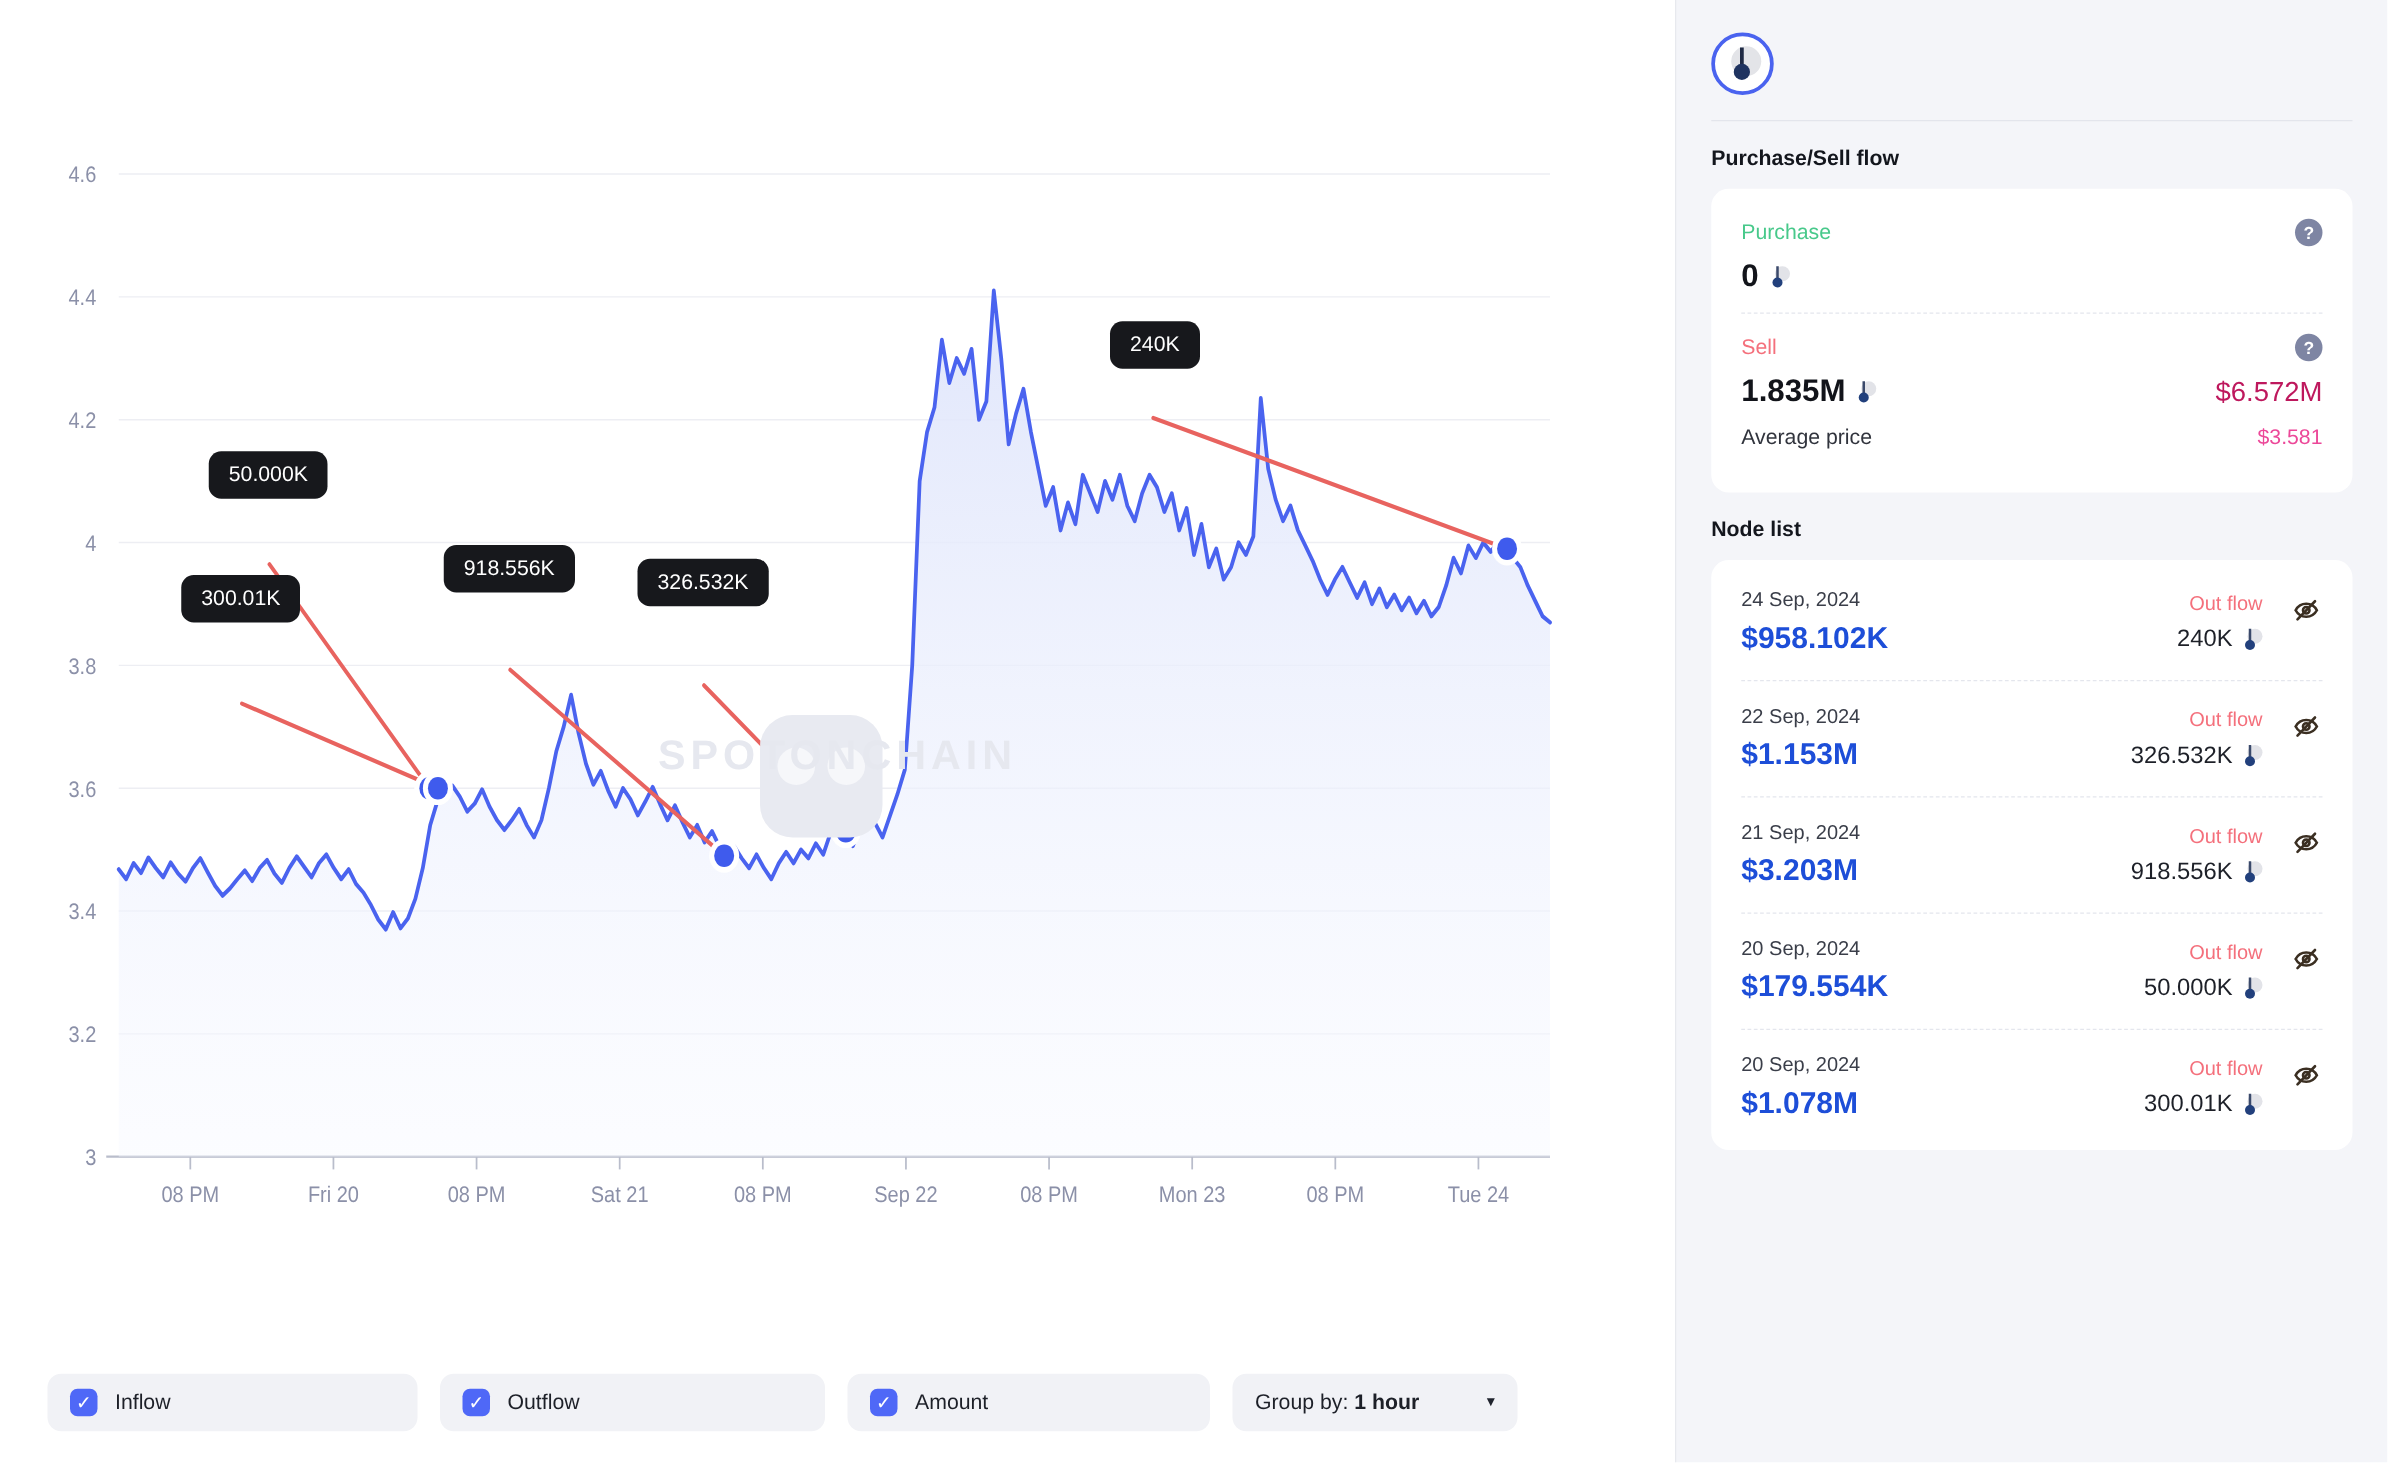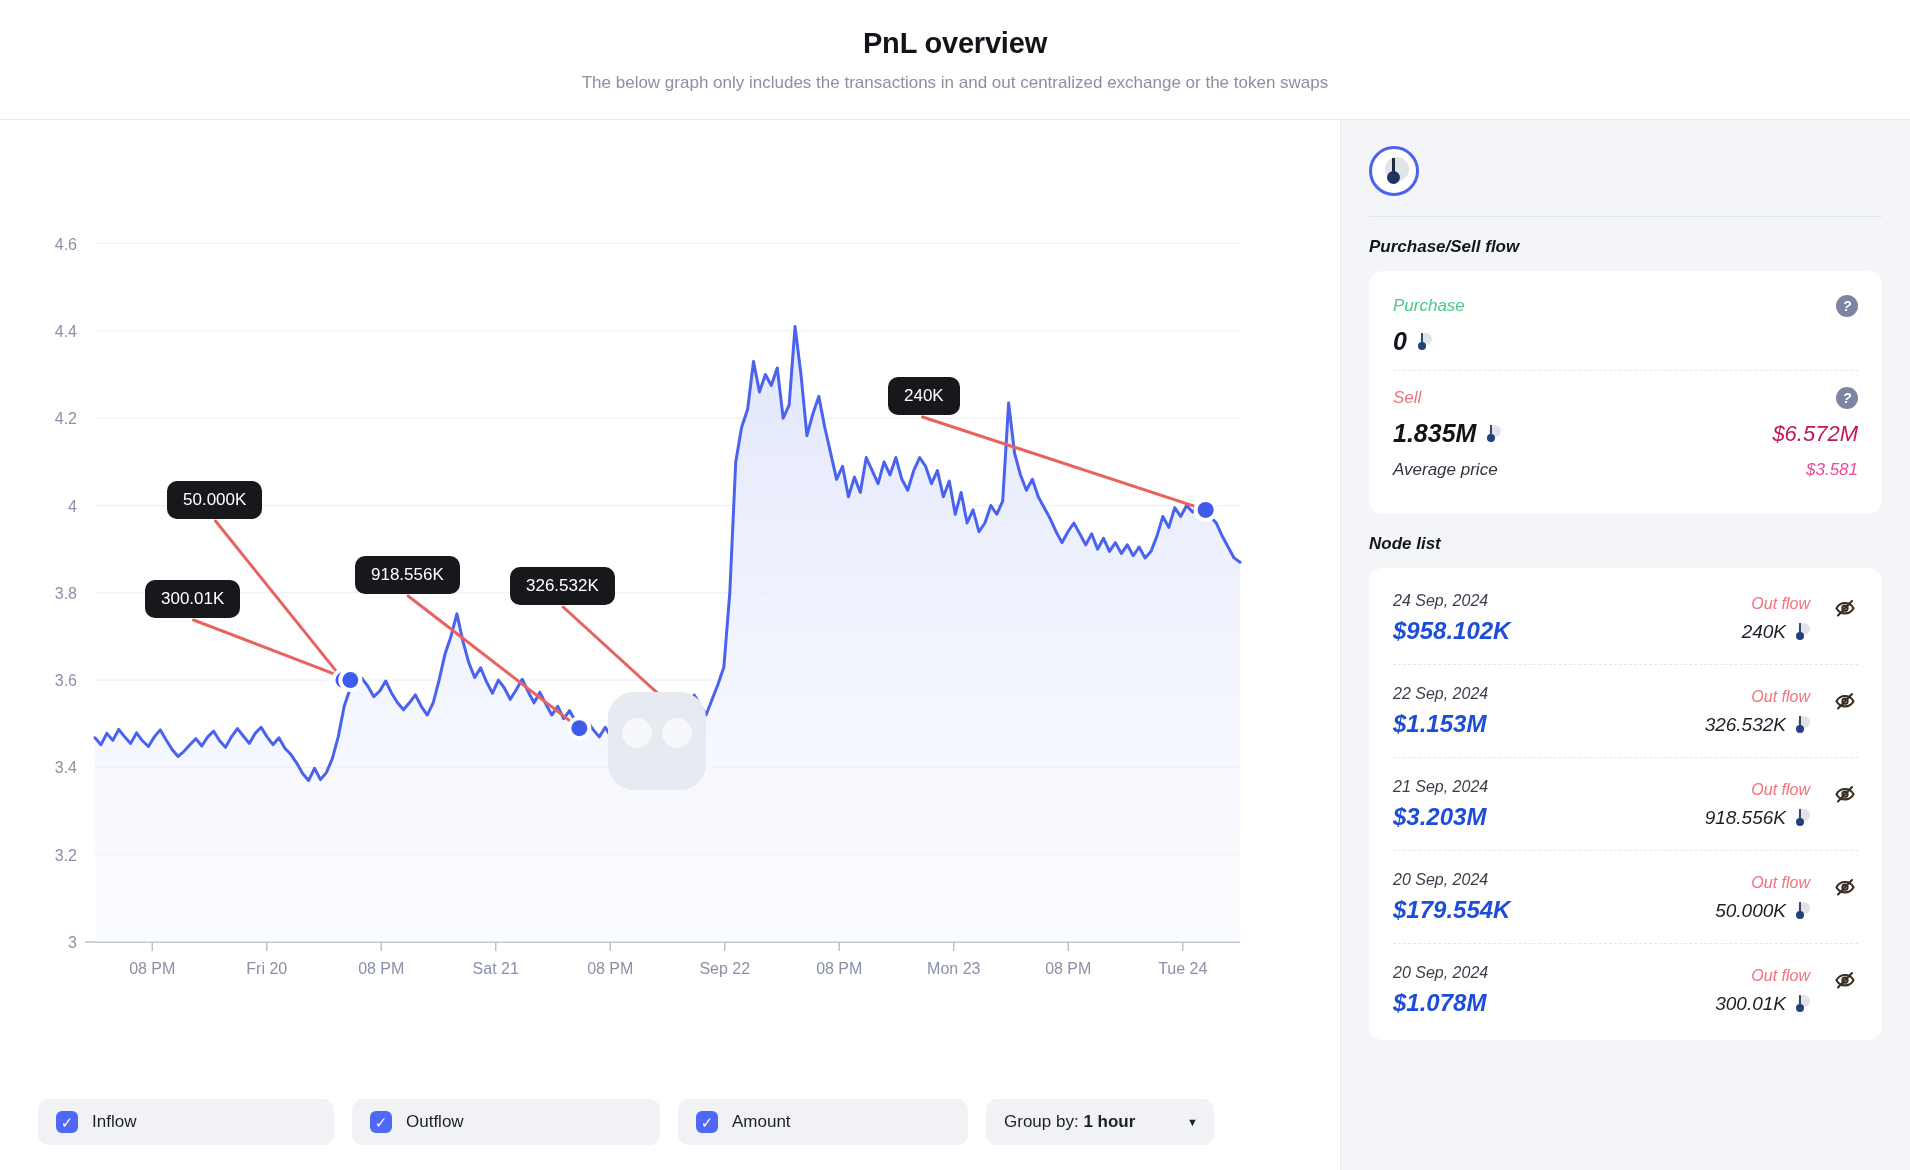--- a/index.html
+++ b/index.html
@@ -90,21 +90,20 @@
   .groupby-text b { font-weight: bold; }
   .caret { color: #20242e; font-size: 11px; }
 
   
   .side {
     flex: 1 1 auto; background: #f4f5f9;
     border-left: 1px solid #e7e9ee;
     padding: 26px 28px 0 28px;
     display: flex; flex-direction: column;
     overflow: hidden;
-    font-style: italic;
   }
   .token-logo {
     width: 50px; height: 50px; border-radius: 50%;
     border: 3px solid #4a63ef; background: #fff;
     position: relative; margin-bottom: 20px;
   }
   .token-logo .blob {
     position: absolute; left: 13px; top: 8px;
     width: 24px; height: 24px; border-radius: 50%; background: #e3e4e8;
   }
@@ -163,31 +162,28 @@
   .node-rcol { display: flex; flex-direction: column; align-items: flex-end; gap: 8px; }
   .node-flow { font-size: 16px; color: #f4707c; }
   .node-amt { font-size: 19px; color: #1d2028; display: flex; align-items: center; gap: 7px; }
   .eye-off { width: 26px; height: 26px; display: flex; align-items: center; justify-content: center; }
 </style>
 </head>
 <body>
 
 <div id="app">
 
-  <div class="header">
-    <div class="header-title">PnL overview</div>
-    <div class="header-sub">The below graph only includes the transactions in and out centralized exchange or the token swaps</div>
-  </div>
 
   <div class="body">
 
     <div class="chart-pane">
       <div class="chart-area">
 
         <div class="watermark-badge"></div>
+        <div class="watermark">SPOTONCHAIN</div>
 
         <svg class="chart-svg" id="chart-svg" viewBox="0 0 1340 954" preserveAspectRatio="none">
             <defs>
               <linearGradient id="ag" x1="0" y1="0" x2="0" y2="1">
                 <stop offset="0%" stop-color="#dfe5fb" stop-opacity="0.95"></stop>
                 <stop offset="100%" stop-color="#f7f9ff" stop-opacity="0.45"></stop>
               </linearGradient>
             </defs>
             <line x1="95" y1="822" x2="1240" y2="822" stroke="#edeef3" stroke-width="1"></line>
             <text x="77" y="828" text-anchor="end" fill="#8b90a8" font-size="16" font-family="&quot;Liberation Sans&quot;, sans-serif">3</text>

